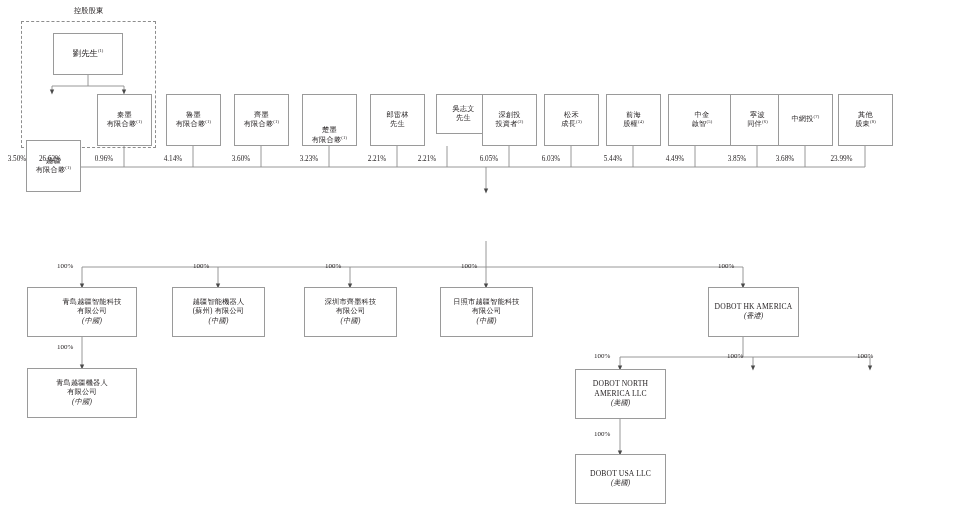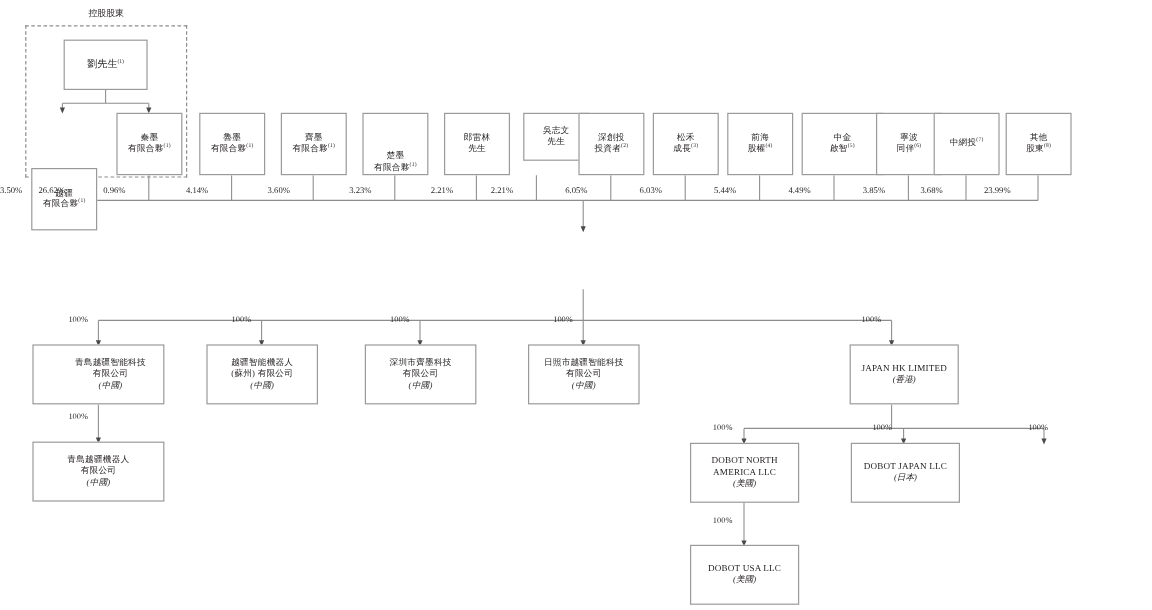--- a/index.html
+++ b/index.html
@@ -50,21 +50,21 @@
     font-size:7.4px;
     color:#231f20;
   }
 
   
   .pct{
     position:absolute;
     font-size:7.2px;
     color:#231f20;
     white-space:nowrap;
-    text-align:left;
+    text-align:center;
   }
   .pct100{
     position:absolute;
     font-size:7px;
     color:#231f20;
     white-space:nowrap;
   }
 </style>
 </head>
 <body>
@@ -278,21 +278,21 @@
     <div class="inner cn">
       <div>日照市越疆智能科技</div>
       <div>有限公司</div>
       <div class="loc">(中國)</div>
     </div>
   </div>
 
   <div class="pct100" style="left:718px;top:262px;">100%</div>
   <div class="box" style="left:708px;top:287px;width:91px;height:50px;">
     <div class="inner">
-      <div class="en">JAPAN HK LIMITED</div>
+      <div class="en">DOBOT HK AMERICA</div>
       <div class="loc">(香港)</div>
     </div>
   </div>
 
   <div class="pct100" style="left:57px;top:343px;">100%</div>
   <div class="box" style="left:27px;top:368px;width:110px;height:50px;">
     <div class="inner cn">
       <div>青島越疆機器人</div>
       <div>有限公司</div>
       <div class="loc">(中國)</div>
@@ -302,26 +302,20 @@
   <div class="pct100" style="left:594px;top:352px;">100%</div>
   <div class="box" style="left:575px;top:369px;width:91px;height:50px;">
     <div class="inner">
       <div class="en">DOBOT NORTH</div>
       <div class="en">AMERICA LLC</div>
       <div class="loc">(美國)</div>
     </div>
   </div>
 
   <div class="pct100" style="left:727px;top:352px;">100%</div>
-  <div class="box" style="left:709px;top:369px;width:91px;height:50px;">
-    <div class="inner">
-      <div class="en">DOBOT JAPAN LLC</div>
-      <div class="loc">(日本)</div>
-    </div>
-  </div>
 
   <div class="pct100" style="left:857px;top:352px;">100%</div>
 
   <div class="pct100" style="left:594px;top:430px;">100%</div>
   <div class="box" style="left:575px;top:454px;width:91px;height:50px;align-items:center;">
     <div class="inner">
       <div class="en">DOBOT USA LLC</div>
       <div class="loc">(美國)</div>
     </div>
   </div>

